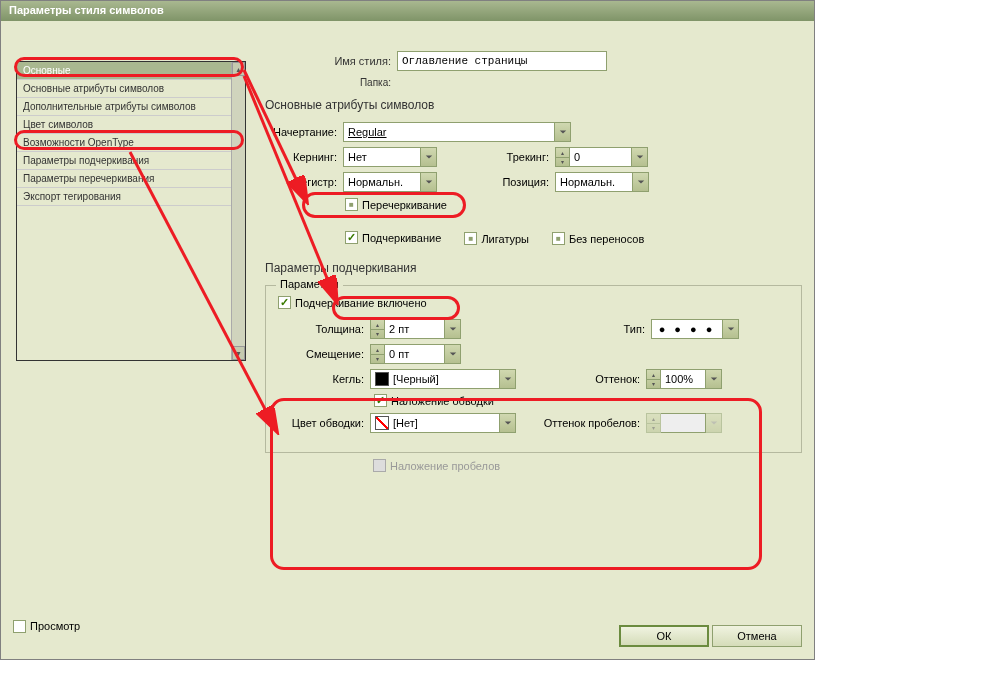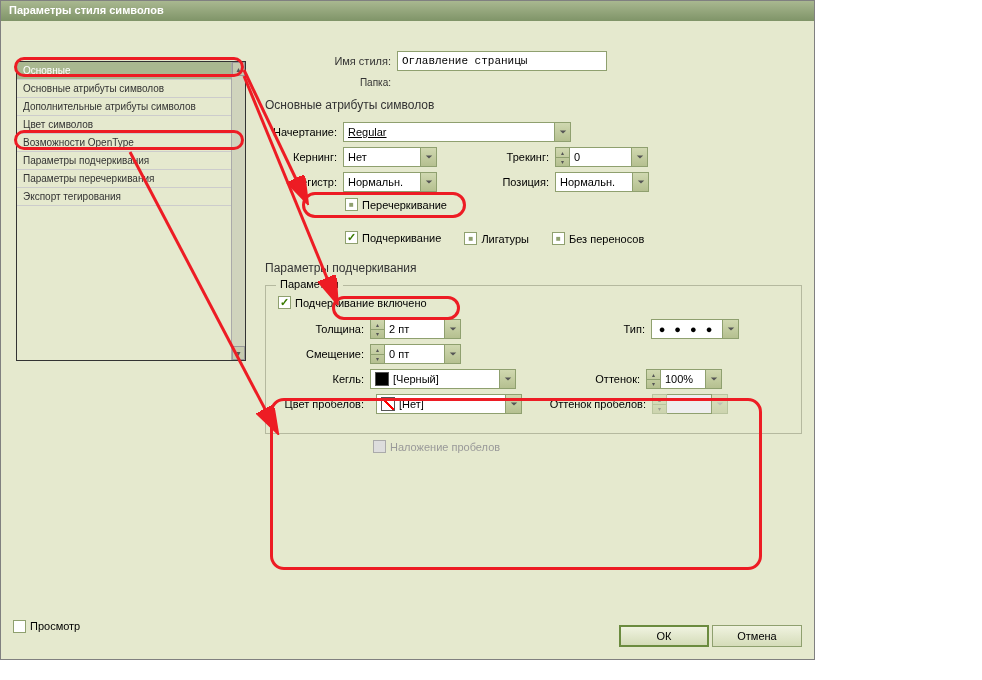--- a/index.html
+++ b/index.html
@@ -375,25 +375,31 @@
               </div>
             <input class="fldval" style="width: 45px;" value="100%">
             <div class="dd-btn">
                 <svg viewBox="0 0 10 10">
                   <path d="M1 3 L5 7 L9 3 Z" fill="#555"></path>
                 </svg>
               </div>
           </div>
         </div>
 
+        <div style="margin:2px 0 6px 96px;">
+          <span class="cbx-row">
+            <span class="cbx on"></span>
+            <span>Наложение обводки</span>
+          </span>
+        </div>
 
         <div class="field-row">
-          <div class="field-lbl" style="width:92px;">Цвет пробелов:</div>
-          <div class="fld">
-            <div class="fldval" style="width:130px;border-left:1px solid #8fa06f;display:flex;align-items:center;margin-left:6px;">
+          <div class="field-lbl" style="width:92px;">Цвет обводки:</div>
+          <div class="fld">
+            <div class="fldval" style="width:130px;border-left:1px solid #8fa06f;display:flex;align-items:center;">
               <span class="swatch" style="background:#fff;position:relative;">
                 <span style="position:absolute;left:0;top:0;right:0;bottom:0;background:linear-gradient(to top right,transparent 45%,red 45%,red 55%,transparent 55%);"></span>
               </span>
               <span>[Нет]</span>
             </div>
             <div class="dd-btn">
                 <svg viewBox="0 0 10 10">
                   <path d="M1 3 L5 7 L9 3 Z" fill="#555"></path>
                 </svg>
               </div>

